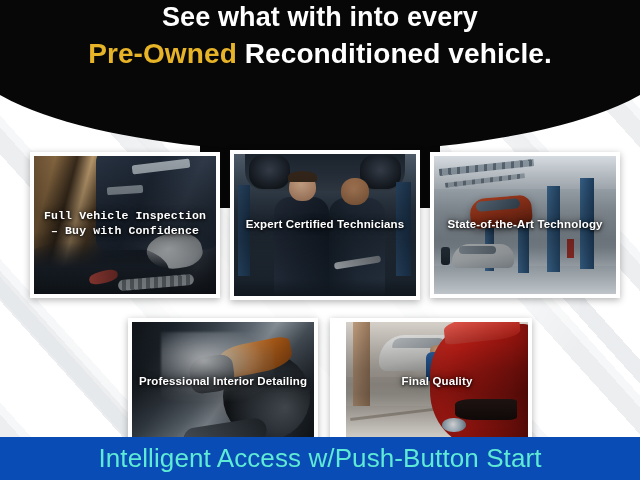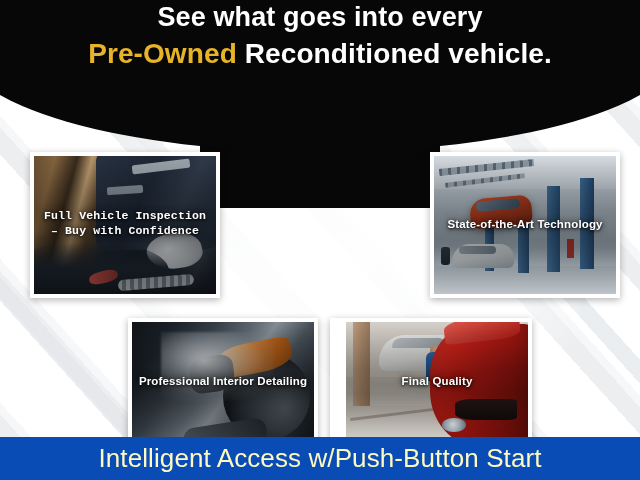--- a/index.html
+++ b/index.html
@@ -436,41 +436,41 @@
     position: absolute;
     left: 0; right: 0; bottom: 0;
     height: 43px;
     background: #0a4cb5;
     z-index: 9;
     display: flex;
     align-items: center;
     justify-content: center;
   }
   .footer-text {
-    color: #fef9c3;
+    color: #5eead4;
     font-size: 26px;
     font-weight: 400;
     letter-spacing: 0.1px;
     white-space: nowrap;
   }
 </style>
 </head>
 <body>
 
 <div id="stage">
 
   <div class="bg-stripes"></div>
   <div class="bg-wash"></div>
 
   <div class="header-tail"></div>
 
   <div class="header">
     <div class="header-inner">
       <h1 class="headline">
-        <span class="line1">See what goes into every</span>
+        <span class="line1">See what with into every</span>
         <span class="line2"><span class="gold">Pre-Owned</span><span> Reconditioned vehicle.</span></span>
       </h1>
     </div>
   </div>
 
   <div class="card" id="card-inspection">
     <div class="card-photo">
       <div class="photo-inspection">
         <div class="coverall"></div>
         <div class="stripe1"></div>
@@ -478,20 +478,41 @@
         <div class="glove"></div>
         <div class="engine"></div>
         <div class="redbit"></div>
         <div class="hose"></div>
       </div>
       <div class="scrim"></div>
       <div class="card-label">Full Vehicle Inspection – Buy with Confidence</div>
     </div>
   </div>
 
+  <div class="card" id="card-technicians">
+    <div class="card-photo">
+      <div class="photo-technicians">
+        <div class="underbody"></div>
+        <div class="tyreL"></div>
+        <div class="tyreR"></div>
+        <div class="postL"></div>
+        <div class="postR"></div>
+        <div class="womHair"></div>
+        <div class="manBody"></div>
+        <div class="manHead"></div>
+        <div class="manHair"></div>
+        <div class="womBody"></div>
+        <div class="womHead"></div>
+        <div class="tool"></div>
+        <div class="floor"></div>
+      </div>
+      <div class="scrim"></div>
+      <div class="card-label">Expert Certified Technicians</div>
+    </div>
+  </div>
 
   <div class="card" id="card-technology">
     <div class="card-photo">
       <div class="photo-technology">
         <div class="ceiling"></div>
         <div class="truss"></div>
         <div class="truss2"></div>
         <div class="floor"></div>
         <div class="liftD"></div>
         <div class="liftA"></div>

